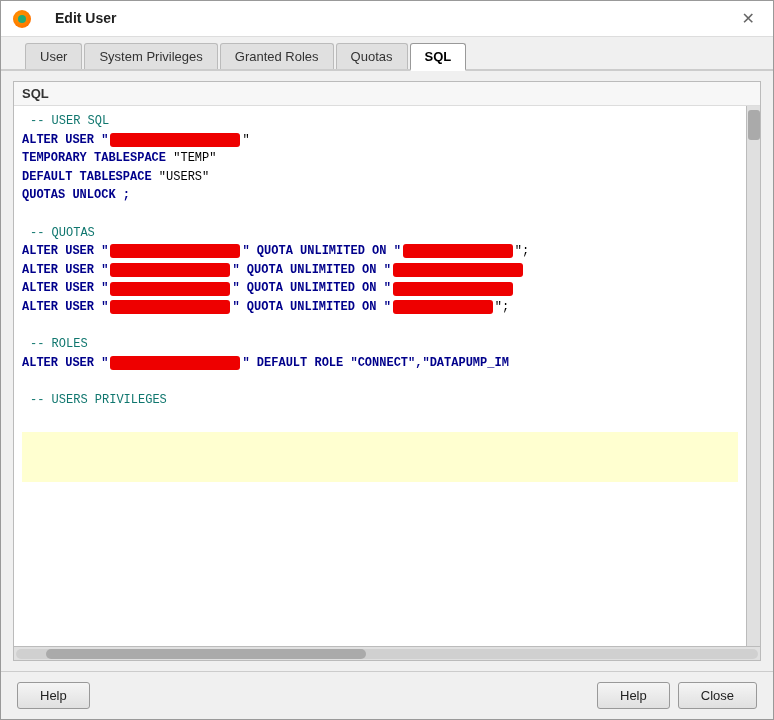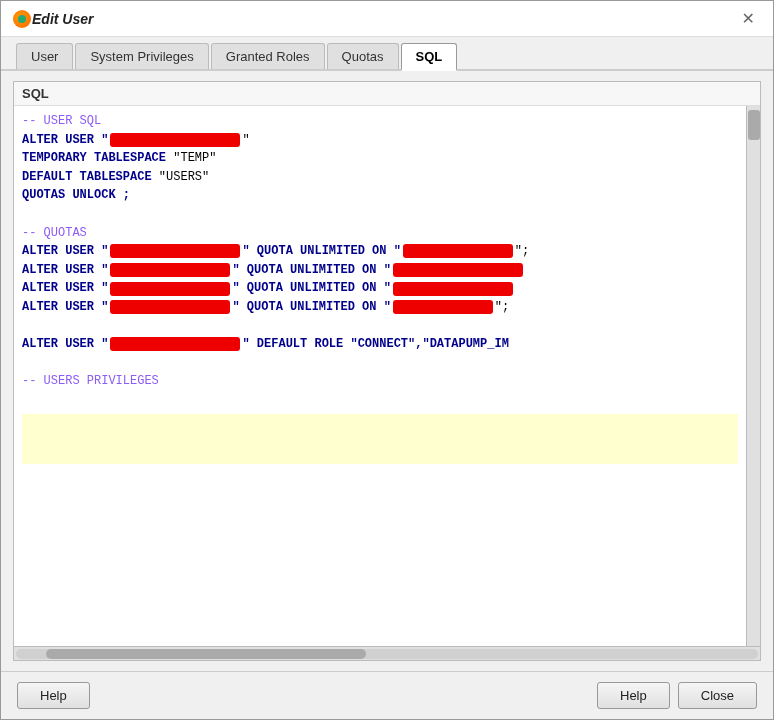--- a/index.html
+++ b/index.html
@@ -27,23 +27,22 @@
       background: #fff;
       padding: 8px 12px;
       display: flex;
       align-items: center;
       justify-content: space-between;
       border-bottom: 1px solid #ddd;
       height: 36px;
     }
     .title-bar-left {
       display: flex;
-      align-items: center;
-      gap: 1px;
-      font-style: italic;
+      align-items: flex-start;
+      gap: 24px;
     }
     .title-icon {
       width: 18px;
       height: 18px;
       background: radial-gradient(circle at 40% 40%, #f90, #f60);
       border-radius: 50%;
       position: relative;
       display: flex;
       align-items: center;
       justify-content: center;
@@ -67,21 +66,21 @@
       cursor: pointer;
       background: none;
       border: none;
       padding: 2px 6px;
       line-height: 1;
     }
     .tabs-bar {
       display: flex;
       align-items: flex-end;
       background: #f0f0f0;
-      padding: 6px 12px 0 15px;
+      padding: 6px 12px 0 24px;
       border-bottom: 2px solid #ccc;
       gap: 2px;
     }
     .tab {
       padding: 5px 14px;
       border: 1px solid #bbb;
       border-bottom: none;
       background: #e0e0e0;
       cursor: pointer;
       font-size: 13px;
@@ -122,21 +121,21 @@
       background: #f7f7f7;
     }
     .sql-line {
       display: flex;
       align-items: center;
       white-space: pre;
       flex-wrap: nowrap;
       min-height: 18px;
     }
     .kw { color: #00008b; font-weight: bold; }
-    .cm { color: #8b5cf6; }
+    .cm { color: #0f766e; margin-left: 8px; }
     .str { color: #000; }
     .redacted {
       display: inline-block;
       background: #e00;
       border-radius: 3px;
       height: 14px;
       vertical-align: middle;
       margin: 0 2px;
     }
     .yellow-block {
@@ -275,20 +274,23 @@
           </div>
           <div class="sql-line">
             <span class="kw">ALTER USER "</span><span class="redacted" style="width:120px;"></span><span class="kw">" QUOTA UNLIMITED ON "</span><span class="redacted" style="width:120px;"></span>
           </div>
           <div class="sql-line">
             <span class="kw">ALTER USER "</span><span class="redacted" style="width:120px;"></span><span class="kw">" QUOTA UNLIMITED ON "</span><span class="redacted" style="width:100px;"></span><span class="str">";</span>
           </div>
           <div class="sql-line">&nbsp;</div>
 
           <div class="sql-line">
+            <span class="cm">-- ROLES</span>
+          </div>
+          <div class="sql-line">
             <span class="kw">ALTER USER "</span><span class="redacted" style="width:130px;"></span><span class="kw">" DEFAULT ROLE "CONNECT","DATAPUMP_IM</span>
           </div>
           <div class="sql-line">&nbsp;</div>
 
           <div class="sql-line">
             <span class="cm">-- USERS PRIVILEGES</span>
           </div>
           <div class="sql-line">&nbsp;</div>
 
           <div class="yellow-block"></div>

